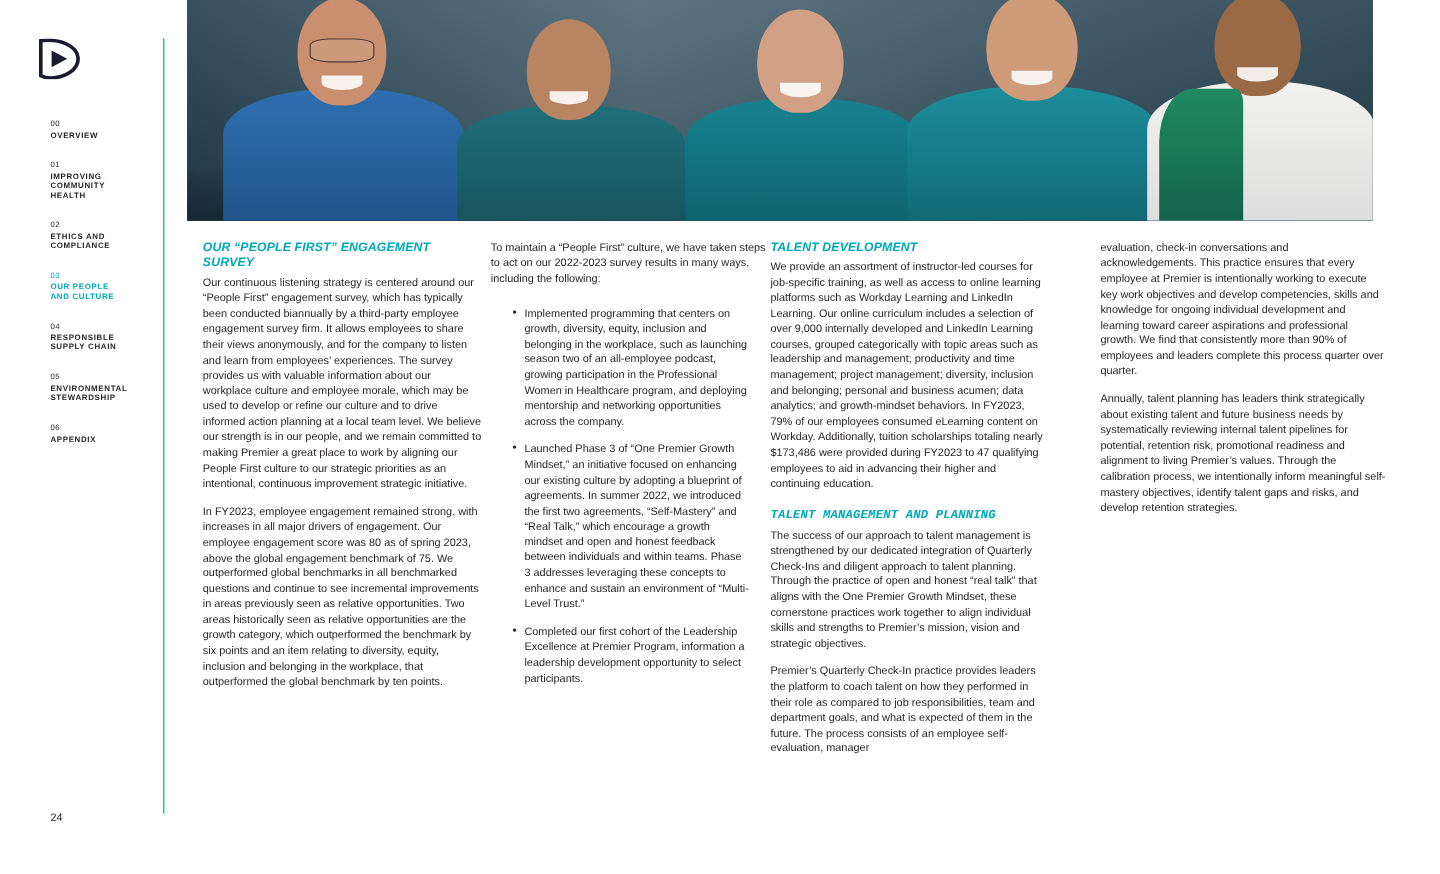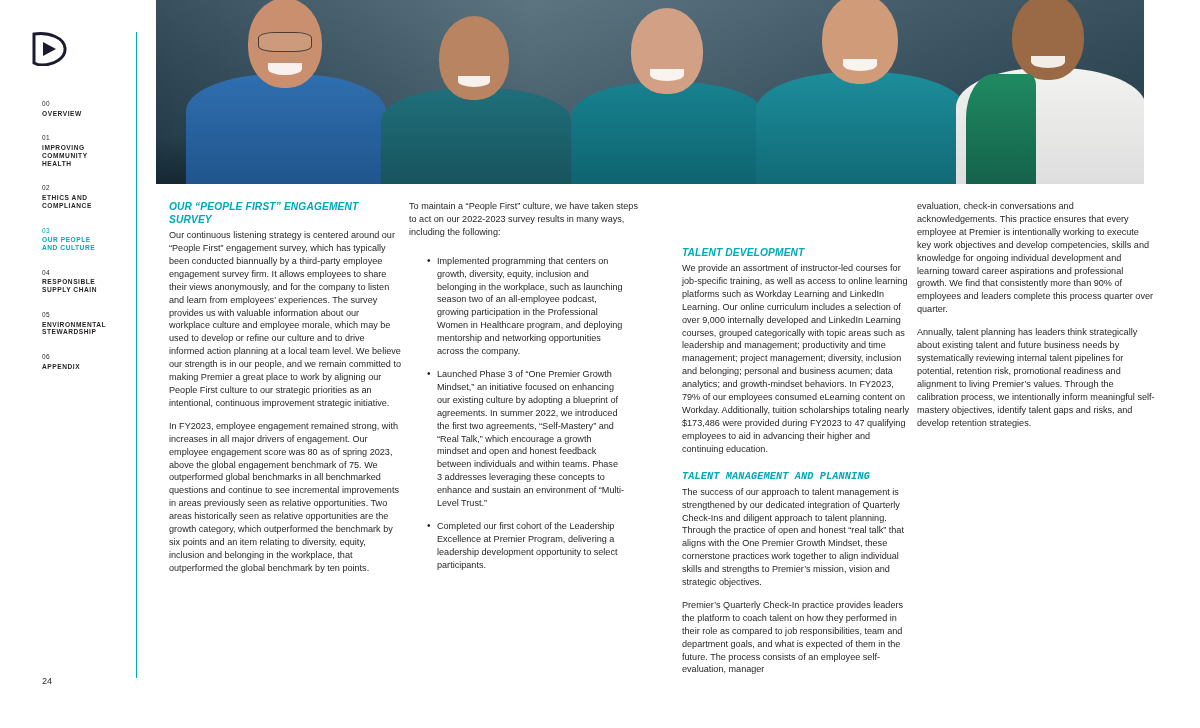--- a/index.html
+++ b/index.html
@@ -128,21 +128,21 @@
   .col {
     position: absolute;
     top: 0;
     width: 232px;
     font-size: 9.1px;
     line-height: 1.42;
     color: #231f20;
   }
   #col1 { left: 13px; }
   #col2 { left: 253px; }
-  #col3 { left: 526px; margin-top: 46px; }
+  #col3 { left: 486px; }
   #col4 { left: 761px; width: 238px; }
   .head-teal {
     color: #00a9b7;
     font-weight: bold;
     font-style: italic;
     font-size: 10.2px;
     line-height: 1.28;
     letter-spacing: 0.15px;
     margin: 0 0 3px 0;
     text-transform: uppercase;
@@ -272,21 +272,21 @@
       <h2 class="head-teal">OUR “PEOPLE FIRST” ENGAGEMENT SURVEY</h2>
       <p class="para">Our continuous listening strategy is centered around our “People First” engagement survey, which has typically been conducted biannually by a third-party employee engagement survey firm. It allows employees to share their views anonymously, and for the company to listen and learn from employees’ experiences. The survey provides us with valuable information about our workplace culture and employee morale, which may be used to develop or refine our culture and to drive informed action planning at a local team level. We believe our strength is in our people, and we remain committed to making Premier a great place to work by aligning our People First culture to our strategic priorities as an intentional, continuous improvement strategic initiative.</p>
       <p class="para">In FY2023, employee engagement remained strong, with increases in all major drivers of engagement. Our employee engagement score was 80 as of spring 2023, above the global engagement benchmark of 75. We outperformed global benchmarks in all benchmarked questions and continue to see incremental improvements in areas previously seen as relative opportunities. Two areas historically seen as relative opportunities are the growth category, which outperformed the benchmark by six points and an item relating to diversity, equity, inclusion and belonging in the workplace, that outperformed the global benchmark by ten points.</p>
     </div>
 
     <div class="col" id="col2">
       <p class="para">To maintain a “People First” culture, we have taken steps to act on our 2022-2023 survey results in many ways, including the following:</p>
       <ul class="bullets">
         <li>Implemented programming that centers on growth, diversity, equity, inclusion and belonging in the workplace, such as launching season two of an all-employee podcast, growing participation in the Professional Women in Healthcare program, and deploying mentorship and networking opportunities across the company.</li>
         <li>Launched Phase 3 of “One Premier Growth Mindset,” an initiative focused on enhancing our existing culture by adopting a blueprint of agreements. In summer 2022, we introduced the first two agreements, “Self-Mastery” and “Real Talk,” which encourage a growth mindset and open and honest feedback between individuals and within teams. Phase 3 addresses leveraging these concepts  to enhance and sustain an environment of “Multi-Level Trust.”</li>
-        <li>Completed our first cohort of the Leadership Excellence at Premier Program, delivering a leadership development opportunity to select participants.</li>
+        <li>Completed our first cohort of the Leadership Excellence at Premier Program, information a leadership development opportunity to select participants.</li>
       </ul>
     </div>
 
     <div class="col" id="col3">
       <h2 class="head-teal">TALENT DEVELOPMENT</h2>
       <p class="para">We provide an assortment of instructor-led courses for job-specific training, as well as access to online learning platforms such as Workday Learning and LinkedIn Learning. Our online curriculum includes a selection of over 9,000 internally developed and LinkedIn Learning courses, grouped categorically with topic areas such as leadership and management; productivity and time management; project management; diversity, inclusion and belonging; personal and business acumen; data analytics; and growth-mindset behaviors. In FY2023, 79% of our employees consumed eLearning content on Workday. Additionally, tuition scholarships totaling nearly $173,486 were provided during FY2023 to 47 qualifying employees to aid in advancing their higher and continuing education.</p>
       <h2 class="head-teal gap">TALENT MANAGEMENT AND PLANNING</h2>
       <p class="para">The success of our approach to talent management is strengthened by our dedicated integration of Quarterly Check-Ins and diligent approach to talent planning. Through the practice of open and honest “real talk” that aligns with the One Premier Growth Mindset, these cornerstone practices work together to align individual skills and strengths to Premier’s mission, vision and strategic objectives.</p>
       <p class="para">Premier’s Quarterly Check-In practice provides leaders the platform to coach talent on how they performed in their role as compared to job responsibilities, team and department goals, and what is expected of them in the future. The process consists of an employee self-evaluation, manager</p>
     </div>

